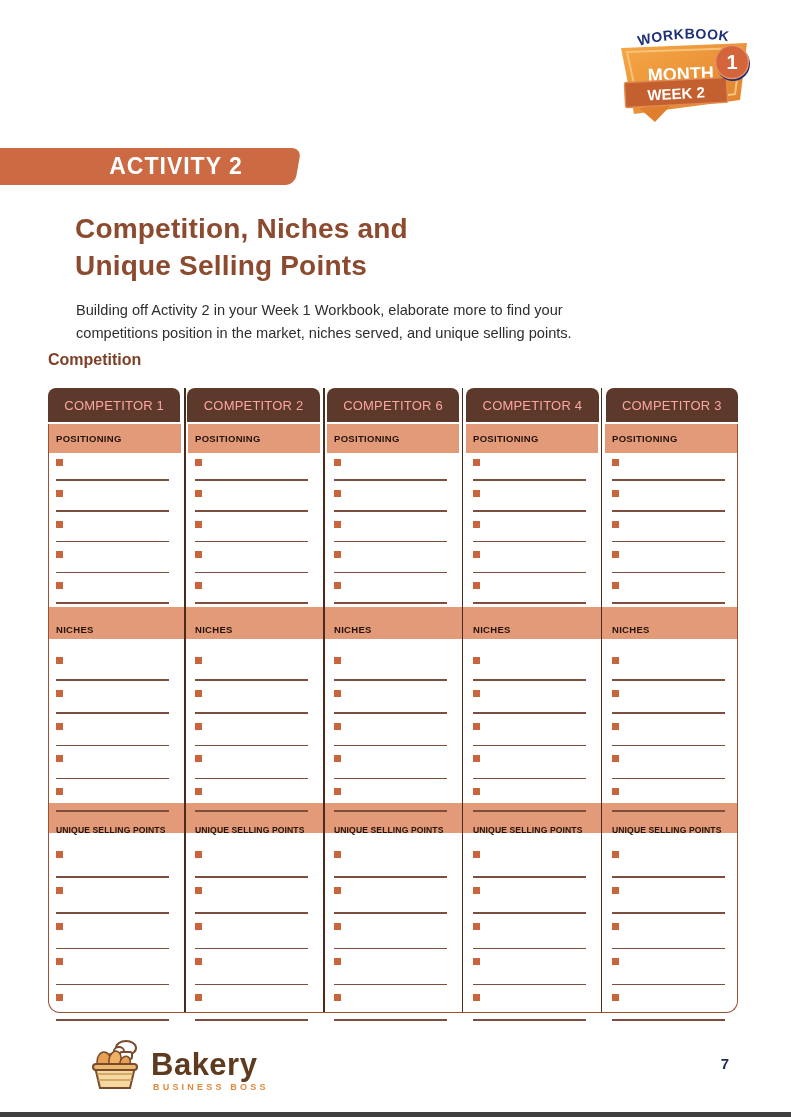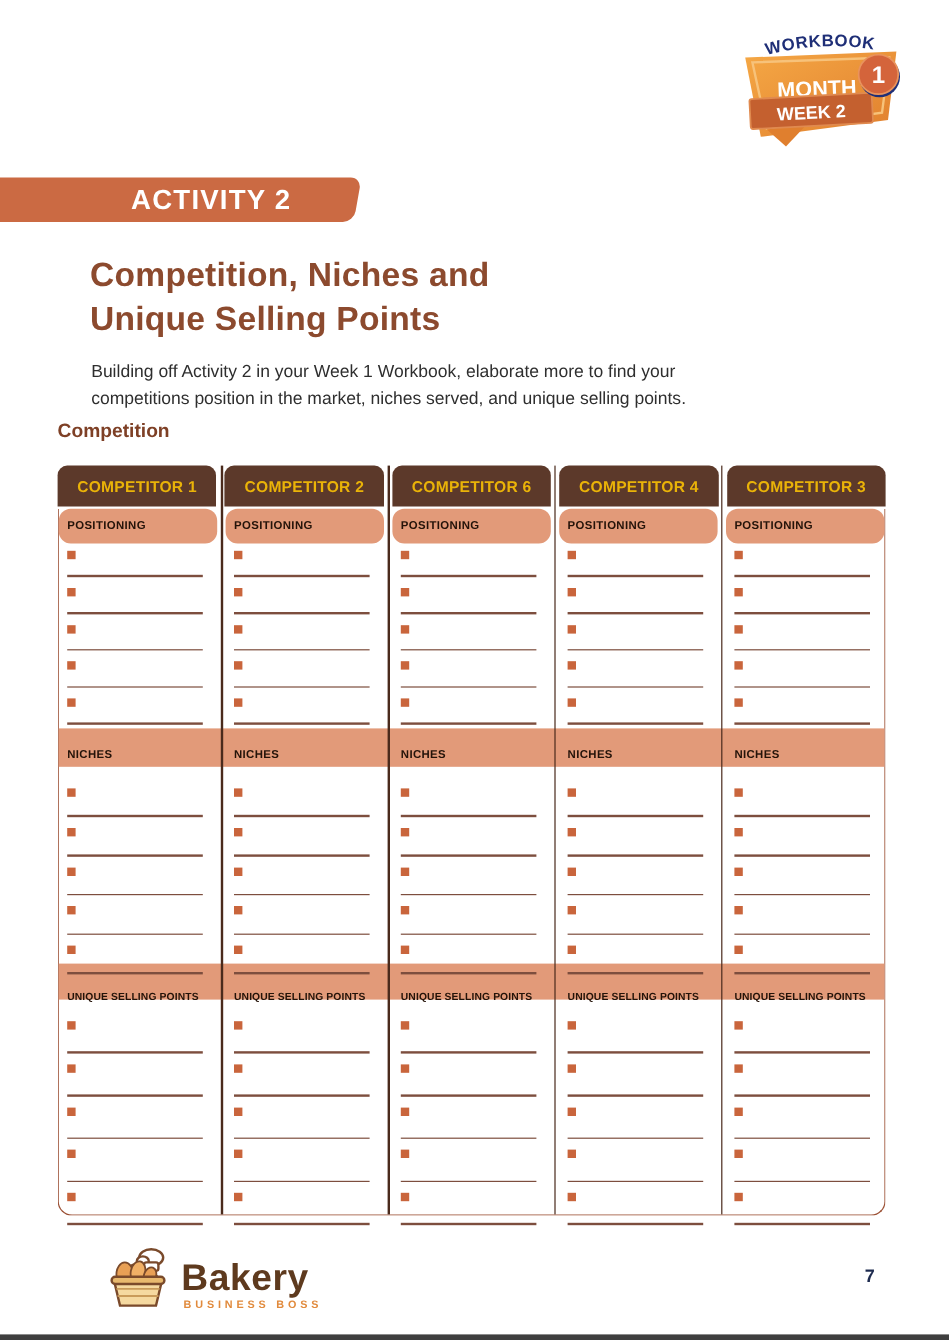--- a/index.html
+++ b/index.html
@@ -23,35 +23,35 @@
     font-size:28px;line-height:1.32;letter-spacing:0.2px;}
   
   .intro{position:absolute;left:76px;top:299px;width:560px;color:#2e2e2e;
     font-size:14.6px;line-height:1.55;}
   
   .comp-heading{position:absolute;left:48px;top:351px;color:#7E4026;
     font-weight:800;font-size:16px;}
   
   .table-wrap{position:absolute;left:48px;top:388px;width:690px;height:624px;}
   .head-grid{display:grid;grid-template-columns:repeat(5,1fr);gap:7px;height:34px;}
-  .head-cell{background:#5C392A;border-radius:8px 8px 0 0;color:#eab308;
-    font-weight:700;font-size:13px;letter-spacing:0.2px;display:flex;
+  .head-cell{background:#5C392A;border-radius:8px 8px 0 0;color:#fca5a5;
+    font-weight:400;font-size:13px;letter-spacing:0.2px;display:flex;
     align-items:center;justify-content:center;}
   .tbody{position:relative;margin-top:2px;height:588px;
     border:1.6px solid #9B4F33;border-top:none;border-radius:0 0 12px 12px;
     box-sizing:content-box;}
   .band{position:absolute;left:0;right:0;background:#E29A79;z-index:0;}
   .band.niches{top:183px;height:32px;}
   .band.usp{top:379px;height:30px;}
   .col-grid{position:relative;z-index:1;display:grid;
     grid-template-columns:repeat(5,1fr);gap:7px;height:588px;}
   .col{display:flex;flex-direction:column;min-width:0;}
   .sec-label{font-weight:800;color:#241309;font-size:9.5px;letter-spacing:0.3px;
     display:flex;align-items:center;padding-left:7px;flex:none;white-space:nowrap;
-    overflow:hidden;border-radius:10px;}
+    overflow:hidden;}
   .sec-label.s0{height:29px;background:#E29A79;}
   .sec-label.s1{height:44px;background:transparent;}
   .sec-label.s2{height:30px;background:transparent;font-size:8.6px;letter-spacing:0.1px;}
   .sec-lines{display:flex;flex-direction:column;flex:none;}
   .sec-lines.l0{height:154px;}
   .sec-lines.l1{height:164px;}
   .sec-lines.l2{height:179px;}
   .line-row{flex:1;position:relative;}
   .bullet{position:absolute;left:7px;top:6px;width:7px;height:7px;background:#C9653C;}
   .rule{position:absolute;left:7px;right:12px;bottom:3px;height:1.5px;background:#7D4E3E;}

